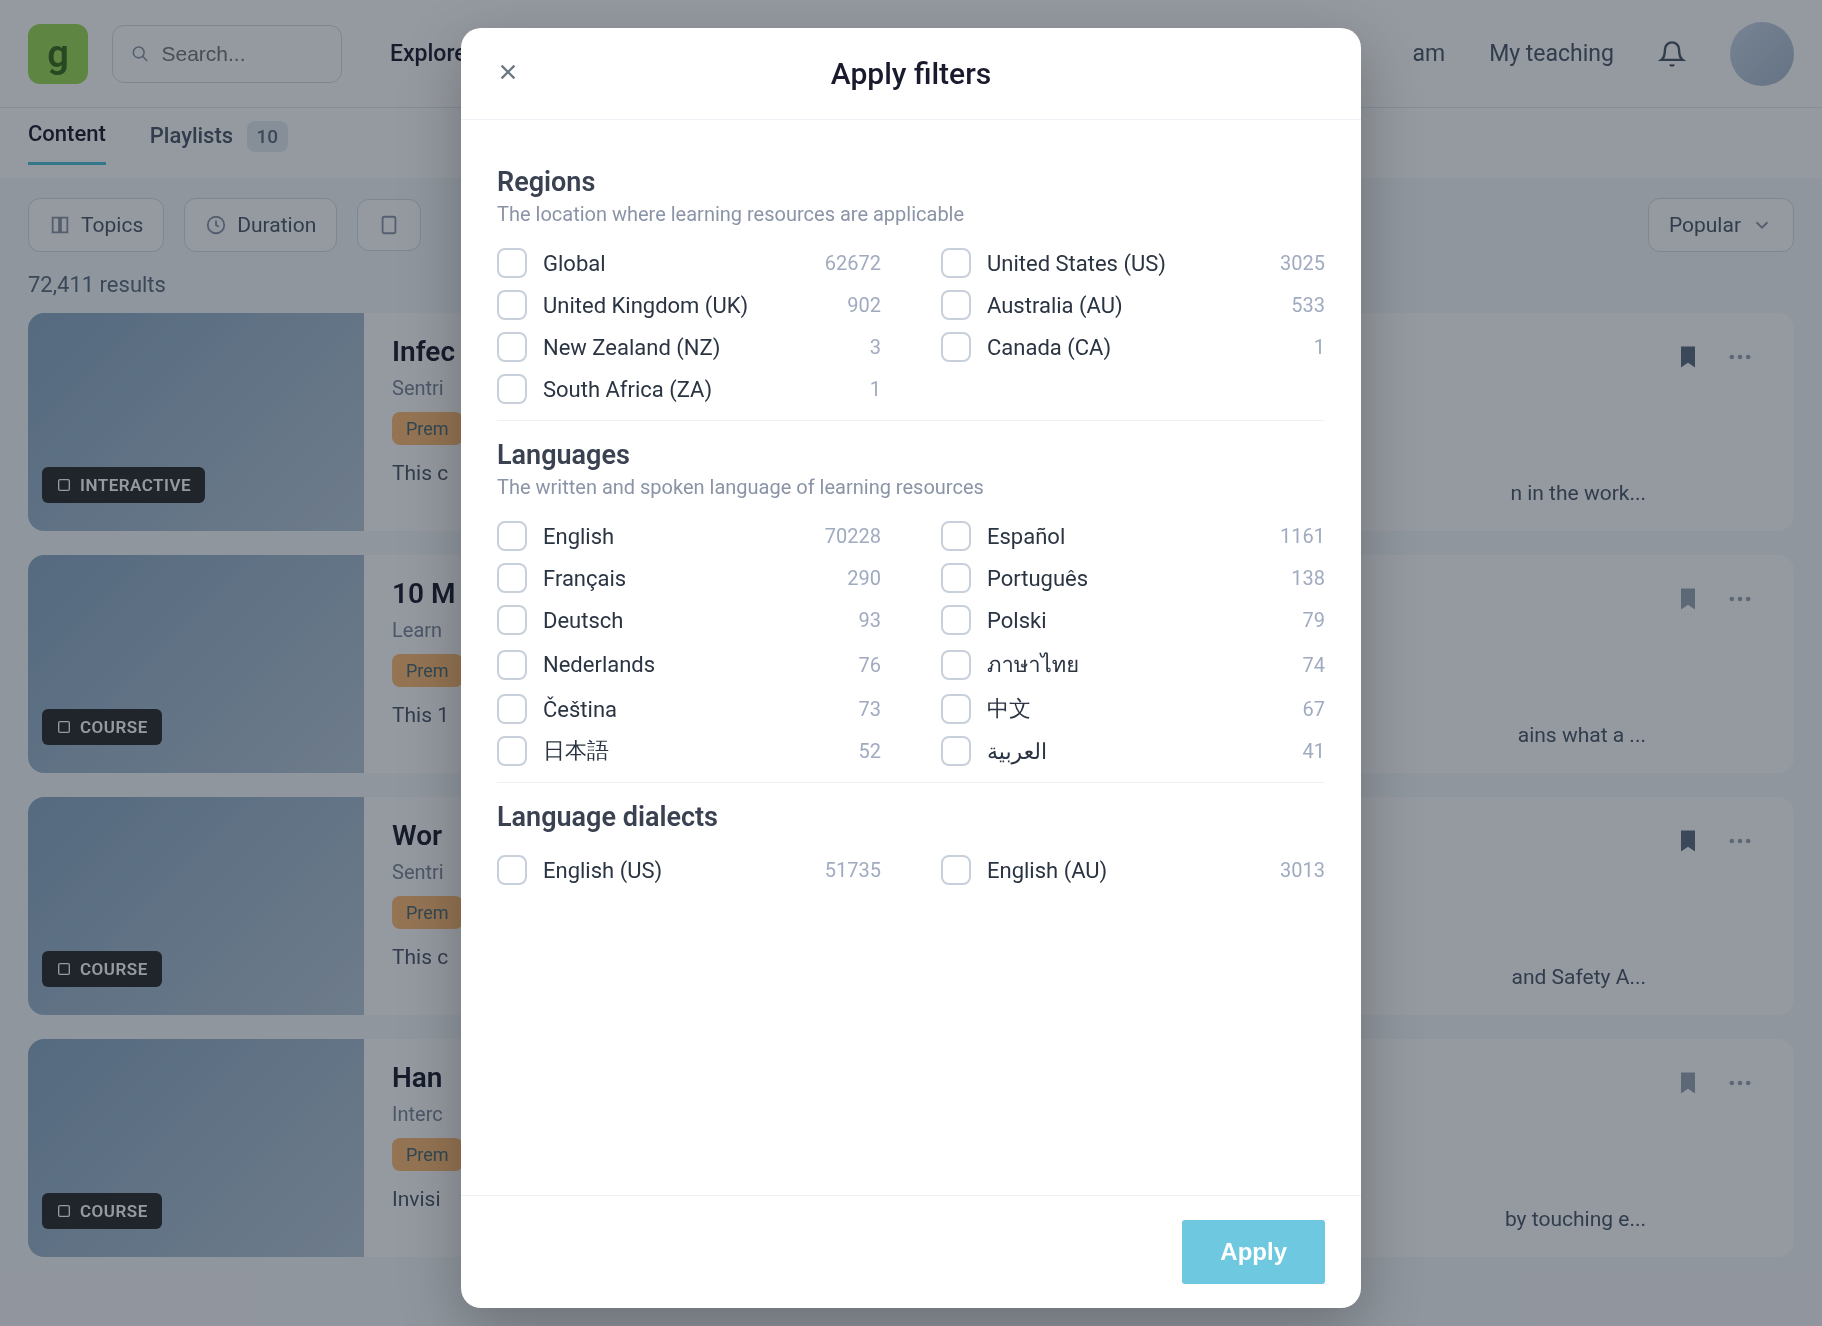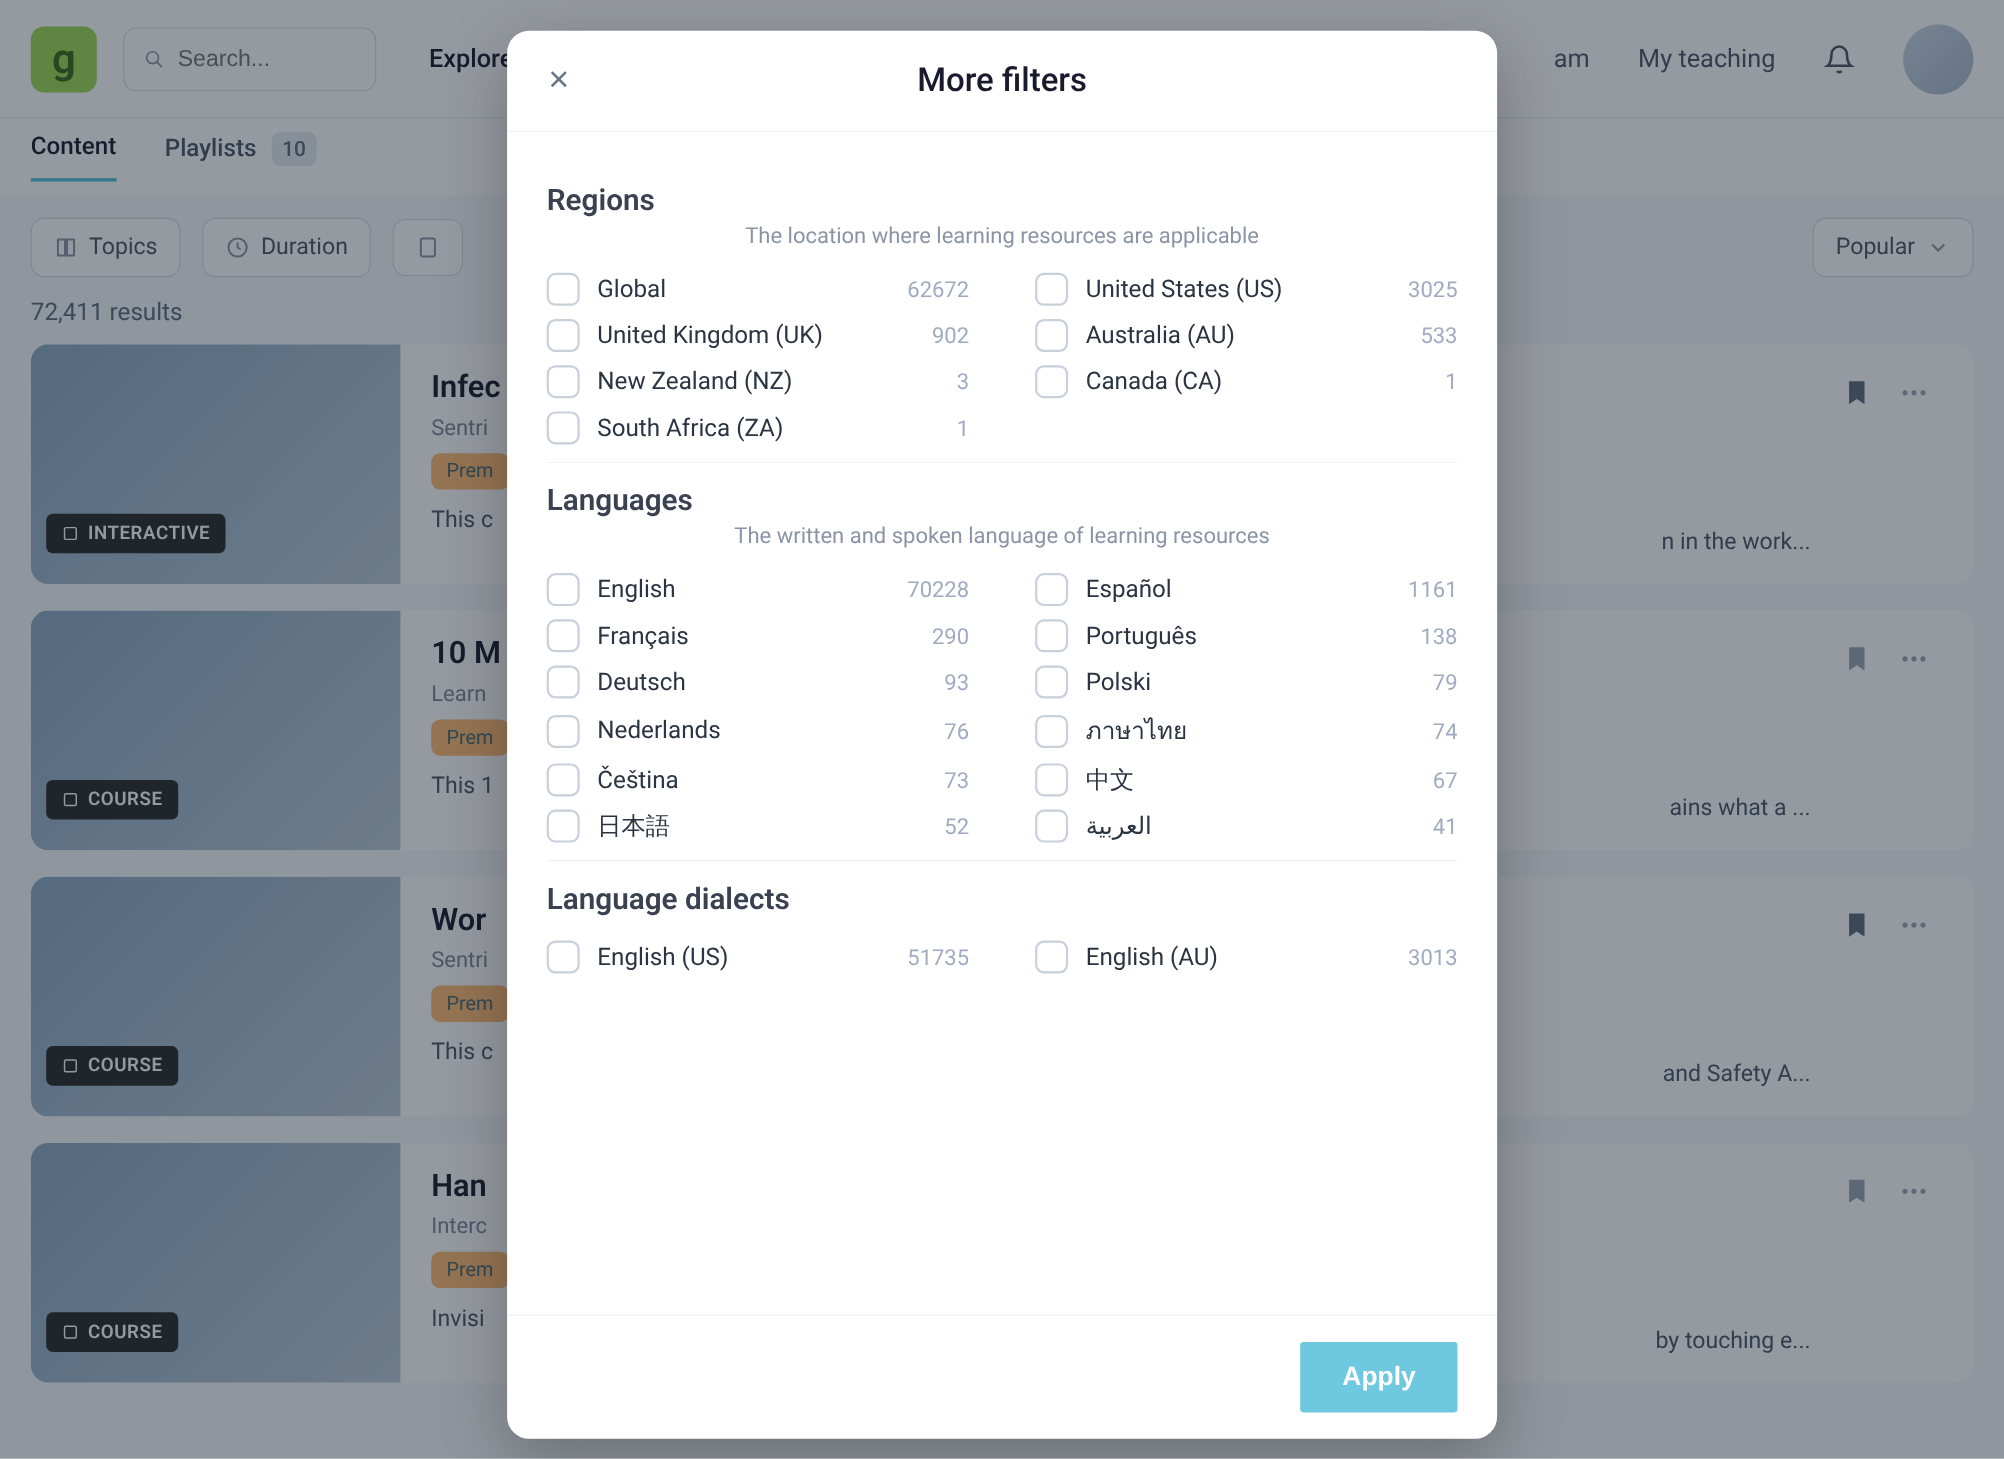--- a/index.html
+++ b/index.html
@@ -54,21 +54,21 @@
   .modal-header { padding: 28px 36px; display: flex; align-items: center; position: relative; border-bottom: 1px solid #eef1f5; }
   .modal-close { position: absolute; left: 36px; font-size: 28px; color: #6a7585; cursor: pointer; background: none; border: none; }
   .modal-title { font-size: 30px; font-weight: 500; margin: 0 auto; }
   .modal-body { flex: 1; overflow-y: auto; padding: 28px 36px 0; position: relative; }
   .modal-body::-webkit-scrollbar { width: 8px; }
   .modal-body::-webkit-scrollbar-thumb { background: #c8d0db; border-radius: 4px; }
   
   .section { padding: 18px 0 16px; border-bottom: 1px solid #eef1f5; }
   .section:last-child { border-bottom: none; }
   .section-title { font-size: 27px; font-weight: 600; color: #3a4252; }
-  .section-sub { font-size: 20px; color: #8a94a6; margin-top: 4px; text-align: center; }
+  .section-sub { font-size: 20px; color: #8a94a6; margin-top: 4px; }
   .options { display: grid; grid-template-columns: 1fr 1fr; gap: 12px 60px; margin-top: 22px; }
   .option { display: flex; align-items: center; gap: 16px; }
   .checkbox { width: 30px; height: 30px; border: 2px solid #c8d0db; border-radius: 8px; flex-shrink: 0; }
   .option-label { font-size: 22px; color: #2a3442; }
   .option-count { margin-left: auto; font-size: 20px; color: #a0abc0; }
   
   .modal-footer { padding: 24px 36px; border-top: 1px solid #eef1f5; display: flex; justify-content: flex-end; }
   .apply-btn { background: #6ec9e0; color: #fff; font-size: 24px; font-weight: 600; border: none; padding: 18px 38px; border-radius: 3px; cursor: pointer; }
 </style>
 </head>
@@ -253,21 +253,21 @@
 
   <div class="overlay">
     <div class="modal">
       <div class="modal-header">
         <button class="modal-close">
           <svg width="22" height="22" viewBox="0 0 24 24" fill="none" stroke="currentColor" stroke-width="2.5">
               <line x1="5" y1="5" x2="19" y2="19"></line>
               <line x1="19" y1="5" x2="5" y2="19"></line>
             </svg>
         </button>
-        <div class="modal-title">More filters</div>
+        <div class="modal-title">Apply filters</div>
       </div>
       <div class="modal-body" id="modal-body">
           <div class="section">
     <div class="section-title">Regions</div>
     <div class="section-sub">The location where learning resources are applicable</div>
     <div class="options">
       <div class="option">
         <div class="checkbox"></div>
         <span class="option-label">Global</span>
         <span class="option-count">62672</span>

